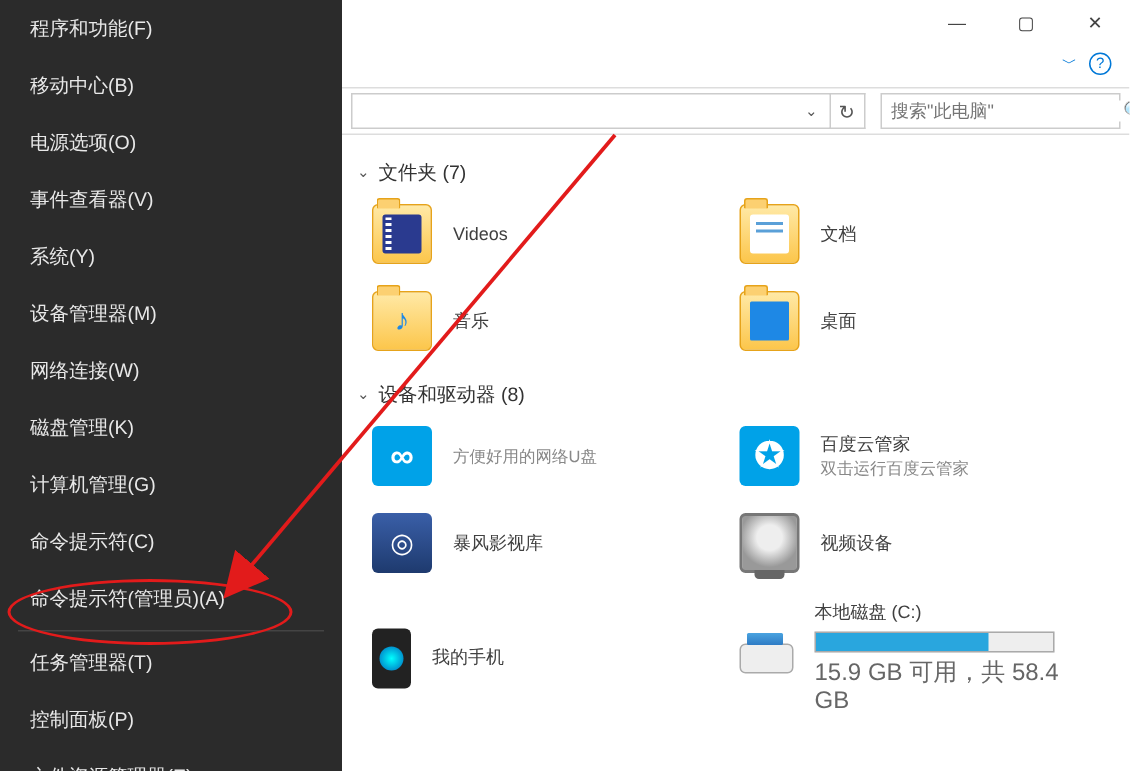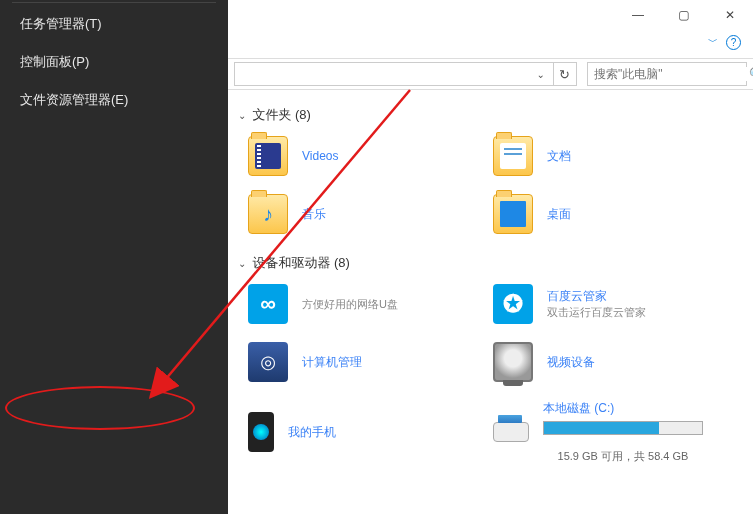--- a/index.html
+++ b/index.html
@@ -48,21 +48,21 @@
 .section-hdr .chev { font-size: 10px; color: #555; margin-right: 6px; }
 
 .grid { display: flex; flex-wrap: wrap; }
 .tile {
   width: 245px; display: flex; align-items: center; padding: 4px 4px 14px 10px;
 }
 .tile .icn {
   width: 40px; height: 40px; margin-right: 14px; flex-shrink: 0;
   display: flex; align-items: center; justify-content: center; border-radius: 4px;
 }
-.tile .txt { font-size: 12px; color: #3b82f6; }
+.tile .txt { font-size: 12px; color: #404040; }
 .tile .sub { font-size: 11px; color: #888; margin-top: 0; }
 
 .folder { background: linear-gradient(#ffe9a6,#fcc64b); border: 1px solid #e6a31a; border-radius: 3px; position: relative; }
 .folder::before { content: ""; position: absolute; top: -5px; left: 2px; width: 14px; height: 6px; background: #fcd071; border-radius: 2px 2px 0 0; border: 1px solid #e6a31a; border-bottom: none; }
 .folder-inner { position: absolute; inset: 6px; background: #fff; border-radius: 2px; }
 .f-video .folder-inner { background: #2a3a8f; }
 .f-video .folder-inner::after { content: ""; position: absolute; top: 2px; bottom: 2px; left: 2px; width: 4px; background: repeating-linear-gradient(#fff 0 2px, transparent 2px 4px); }
 .f-pic .folder-inner { background: #8ed0f0; }
 .f-pic .folder-inner::before { content: ""; position: absolute; bottom: 3px; left: 4px; width: 10px; height: 7px; background: #2d9c3e; border-radius: 2px 2px 0 0; }
 .f-pic .folder-inner::after { content: ""; position: absolute; top: 3px; right: 4px; width: 5px; height: 5px; background: #ffd24d; border-radius: 50%; }
@@ -80,33 +80,46 @@
 .dev-baofeng { background: linear-gradient(#3a5fa8,#1e3a6e); color: #fff; font-size: 18px; }
 .dev-webcam { background: radial-gradient(circle at 50% 40%, #eee 30%, #999 70%); border-radius: 50%; border: 2px solid #777; position: relative; }
 .dev-webcam::after { content: ""; position: absolute; bottom: -6px; left: 8px; right: 8px; height: 6px; background: #666; border-radius: 0 0 3px 3px; }
 .dev-phone { background: #222; border-radius: 4px; position: relative; display: flex; align-items: center; justify-content: center; width: 26px !important; height: 40px; }
 .dev-phone::after { content: ""; width: 16px; height: 16px; background: radial-gradient(#0ff,#06b); border-radius: 50%; }
 .dev-drive-icn { width: 36px !important; height: 20px !important; background: #eee; border: 1px solid #aaa; border-radius: 2px; position: relative; }
 .dev-drive-icn::before { content: ""; position: absolute; top: -8px; left: 4px; width: 24px; height: 8px; background: linear-gradient(#4aa3e0,#2e7bc4); border-radius: 1px; }
 
 .drive-bar { width: 160px; height: 14px; border: 1px solid #aaa; background: #eee; margin-top: 4px; position: relative; }
 .drive-bar .fill { height: 100%; background: #29a6de; }
-.drive-cap { font-size: 11px; color: #666; margin-top: 14px; text-align: center; }
+.drive-cap { font-size: 16px; color: #666; margin-top: 3px; }
 
 .annot { position: absolute; pointer-events: none; z-index: 20; }
 .ellipse {
   position: absolute; left: 5px; top: 386px; width: 190px; height: 44px;
   border: 2px solid #e21b1b; border-radius: 50%;
 }
 .arrow-svg { position: absolute; left: 140px; top: 80px; width: 290px; height: 320px; }
 </style>
 </head>
 <body>
 
 <div class="context-menu">
+  <div id="cm-g1">
+      <div class="item">程序和功能(F)</div>
+      <div class="item">移动中心(B)</div>
+      <div class="item">电源选项(O)</div>
+      <div class="item">事件查看器(V)</div>
+      <div class="item">系统(Y)</div>
+      <div class="item">设备管理器(M)</div>
+      <div class="item">网络连接(W)</div>
+      <div class="item">磁盘管理(K)</div>
+      <div class="item">计算机管理(G)</div>
+      <div class="item">命令提示符(C)</div>
+      <div class="item">命令提示符(管理员)(A)</div>
+    </div>
   <div class="sep"></div>
   <div id="cm-g2">
       <div class="item">任务管理器(T)</div>
       <div class="item">控制面板(P)</div>
       <div class="item">文件资源管理器(E)</div>
     </div>
 </div>
 
 <div class="win-titlebar">
   <div class="win-btn">—</div>
@@ -124,21 +137,21 @@
   <div class="addr-refresh">↻</div>
   <div class="search-box">
     <input placeholder="搜索&quot;此电脑&quot;" style="">
     <span class="search-icon">🔍</span>
   </div>
 </div>
 
 <div class="content">
   <div class="section-hdr">
     <span class="chev">⌄</span>
-    <span>文件夹 (8)</span>
+    <span>文件夹 (7)</span>
   </div>
   <div class="grid" id="folders-grid">
       <div class="tile">
         <div class="icn folder f-video">
           <div class="folder-inner"></div>
         </div>
         <div class="txt">Videos</div>
       </div>
       <div class="tile">
         <div class="icn folder f-doc">
@@ -173,21 +186,21 @@
     </div>
     <div class="tile">
       <div class="icn dev-baidu">✪</div>
       <div>
         <div class="txt">百度云管家</div>
         <div class="sub">双击运行百度云管家</div>
       </div>
     </div>
     <div class="tile">
       <div class="icn dev-baofeng">◎</div>
-      <div class="txt">计算机管理</div>
+      <div class="txt">暴风影视库</div>
     </div>
     <div class="tile">
       <div class="icn dev-webcam"></div>
       <div class="txt">视频设备</div>
     </div>
     <div class="tile">
       <div class="icn dev-phone"></div>
       <div class="txt">我的手机</div>
     </div>
     <div class="tile">

